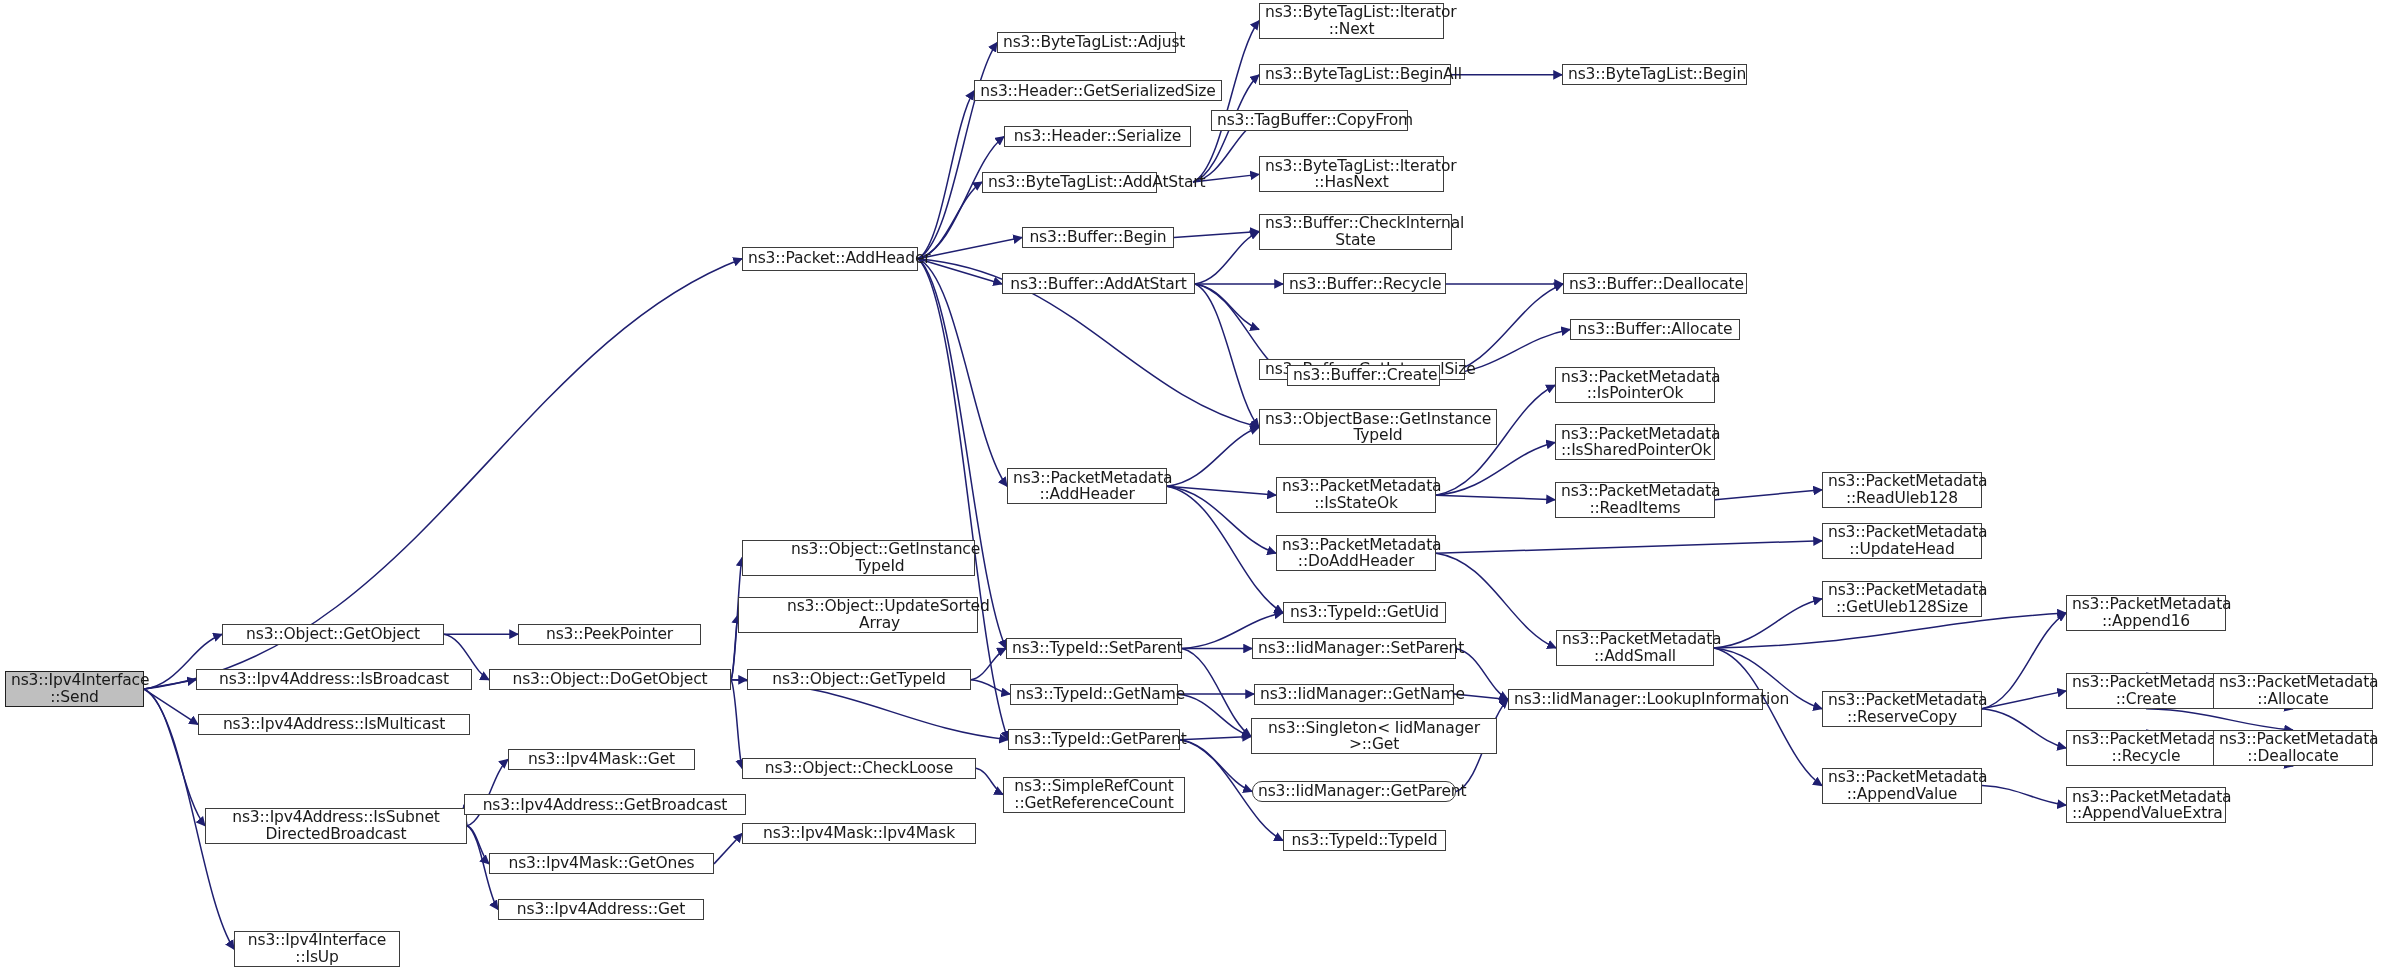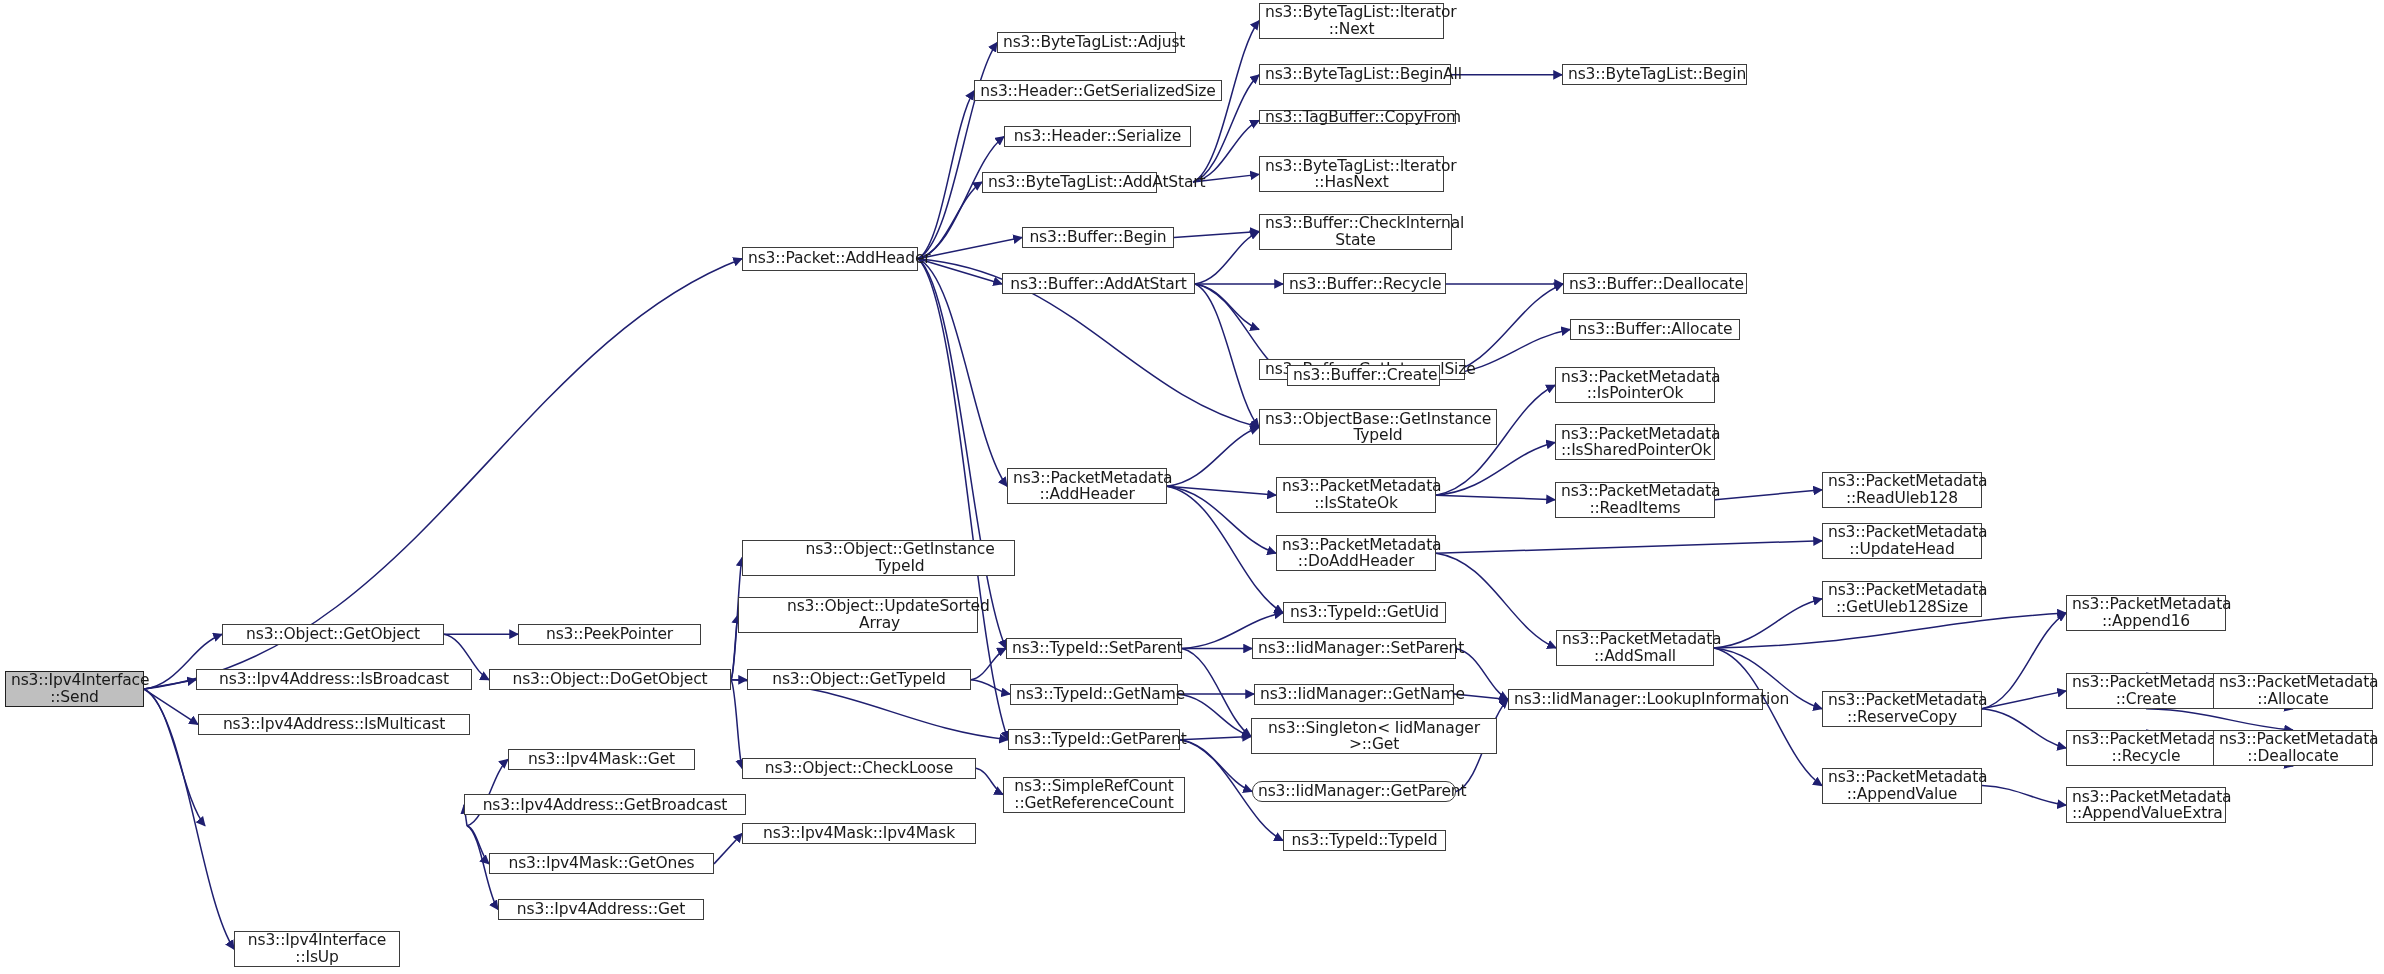--- a/index.html
+++ b/index.html
@@ -100,46 +100,48 @@
       <path d="M 1982 785.5834862385321 C 2019.8 787.1561834862385, 2034.08 801.3104587155964, 2066 805.2422018348624" fill="none" stroke="#1f1f70" stroke-width="1.5" marker-end="url(#ah)"></path>
       <path d="M 2146 672.8642201834863 L 2293 708.8642201834863" fill="none" stroke="#1f1f70" stroke-width="1.5" marker-end="url(#ah)"></path>
       <path d="M 2146 708.8642201834863 C 2212.15 710.5593394495413, 2237.14 725.8154128440367, 2293 730.0532110091743" fill="none" stroke="#1f1f70" stroke-width="1.5" marker-end="url(#ah)"></path>
       <path d="M 2146 730.0532110091743 L 2293 766.0532110091743" fill="none" stroke="#1f1f70" stroke-width="1.5" marker-end="url(#ah)"></path>
     </svg>
 <div class="node root" style="left: 5px; top: 671.077px; width: 139px; height: 36px;"><span>ns3::Ipv4Interface
 ::Send</span></div>
     <div class="node" style="left: 222px; top: 623.717px; width: 222px; height: 21px;"><span>ns3::Object::GetObject</span></div>
     <div class="node" style="left: 196px; top: 669.29px; width: 276px; height: 21px;"><span>ns3::Ipv4Address::IsBroadcast</span></div>
     <div class="node" style="left: 198px; top: 713.969px; width: 272px; height: 21px;"><span>ns3::Ipv4Address::IsMulticast</span></div>
+    <div class="node" style="left: 205px; top: 807.794px; width: 262px; height: 36px;"><span>ns3::Ipv4Address::IsSubnet
+DirectedBroadcast</span></div>
     <div class="node" style="left: 234px; top: 931.108px; width: 166px; height: 36px;"><span>ns3::Ipv4Interface
 ::IsUp</span></div>
     <div class="node" style="left: 518px; top: 623.717px; width: 183px; height: 21px;"><span>ns3::PeekPointer</span></div>
     <div class="node" style="left: 489px; top: 669.29px; width: 242px; height: 21px;"><span>ns3::Object::DoGetObject</span></div>
     <div class="node" style="left: 508px; top: 748.818px; width: 187px; height: 21px;"><span>ns3::Ipv4Mask::Get</span></div>
     <div class="node" style="left: 464px; top: 794.391px; width: 282px; height: 21px;"><span>ns3::Ipv4Address::GetBroadcast</span></div>
     <div class="node" style="left: 489px; top: 853.367px; width: 225px; height: 21px;"><span>ns3::Ipv4Mask::GetOnes</span></div>
     <div class="node" style="left: 498px; top: 898.939px; width: 206px; height: 21px;"><span>ns3::Ipv4Address::Get</span></div>
-    <div class="node" style="left: 742px; top: 539.721px; width: 273px; height: 36px; padding-left: 48px;"><span>ns3::Object::GetInstance
+    <div class="node" style="left: 742px; top: 539.721px; width: 233px; height: 36px; padding-left: 48px;"><span>ns3::Object::GetInstance
 TypeId</span></div>
     <div class="node" style="left: 738px; top: 596.91px; width: 240px; height: 36px; padding-left: 48px;"><span>ns3::Object::UpdateSorted
 Array</span></div>
     <div class="node" style="left: 747px; top: 669.29px; width: 224px; height: 21px;"><span>ns3::Object::GetTypeId</span></div>
     <div class="node" style="left: 742px; top: 757.754px; width: 234px; height: 21px;"><span>ns3::Object::CheckLoose</span></div>
     <div class="node" style="left: 742px; top: 822.985px; width: 234px; height: 21px;"><span>ns3::Ipv4Mask::Ipv4Mask</span></div>
     <div class="node" style="left: 742px; top: 246.628px; width: 176px; height: 24.1266px;"><span>ns3::Packet::AddHeader</span></div>
     <div class="node" style="left: 997px; top: 32.1688px; width: 179px; height: 21px;"><span>ns3::ByteTagList::Adjust</span></div>
     <div class="node" style="left: 974px; top: 80.422px; width: 248px; height: 21px;"><span>ns3::Header::GetSerializedSize</span></div>
     <div class="node" style="left: 1004px; top: 125.994px; width: 187px; height: 21px;"><span>ns3::Header::Serialize</span></div>
     <div class="node" style="left: 982px; top: 171.567px; width: 175px; height: 21px;"><span>ns3::ByteTagList::AddAtStart</span></div>
     <div class="node" style="left: 1022px; top: 226.969px; width: 152px; height: 21px;"><span>ns3::Buffer::Begin</span></div>
     <div class="node" style="left: 1002px; top: 273.435px; width: 193px; height: 21px;"><span>ns3::Buffer::AddAtStart</span></div>
     <div class="node" style="left: 1259px; top: 2.68073px; width: 185px; height: 36px;"><span>ns3::ByteTagList::Iterator
 ::Next</span></div>
     <div class="node" style="left: 1259px; top: 64.3376px; width: 192px; height: 21px;"><span>ns3::ByteTagList::BeginAll</span></div>
-    <div class="node" style="left: 1259px; top: 109.91px; width: 197px; height: 14px; align-items: center;"><span>ns3::TagBuffer::CopyFrom</span></div>
+    <div class="node" style="left: 1211px; top: 109.91px; width: 197px; height: 21px; align-items: center;"><span>ns3::TagBuffer::CopyFrom</span></div>
     <div class="node" style="left: 1259px; top: 156.376px; width: 185px; height: 36px;"><span>ns3::ByteTagList::Iterator
 ::HasNext</span></div>
     <div class="node" style="left: 1259px; top: 213.565px; width: 193px; height: 36px;"><span>ns3::Buffer::CheckInternal
 State</span></div>
     <div class="node" style="left: 1283px; top: 273.435px; width: 163px; height: 21px;"><span>ns3::Buffer::Recycle</span></div>
     <div class="node" style="left: 1259px; top: 319.007px; width: 206px; height: 21px; margin-top: 40px;"><span>ns3::Buffer::GetInternalSize</span></div>
     <div class="node" style="left: 1287px; top: 364.58px; width: 153px; height: 21px;"><span>ns3::Buffer::Create</span></div>
     <div class="node" style="left: 1259px; top: 409.259px; width: 238px; height: 36px;"><span>ns3::ObjectBase::GetInstance
 TypeId</span></div>
     <div class="node" style="left: 1562px; top: 64.3376px; width: 185px; height: 21px;"><span>ns3::ByteTagList::Begin</span></div>

